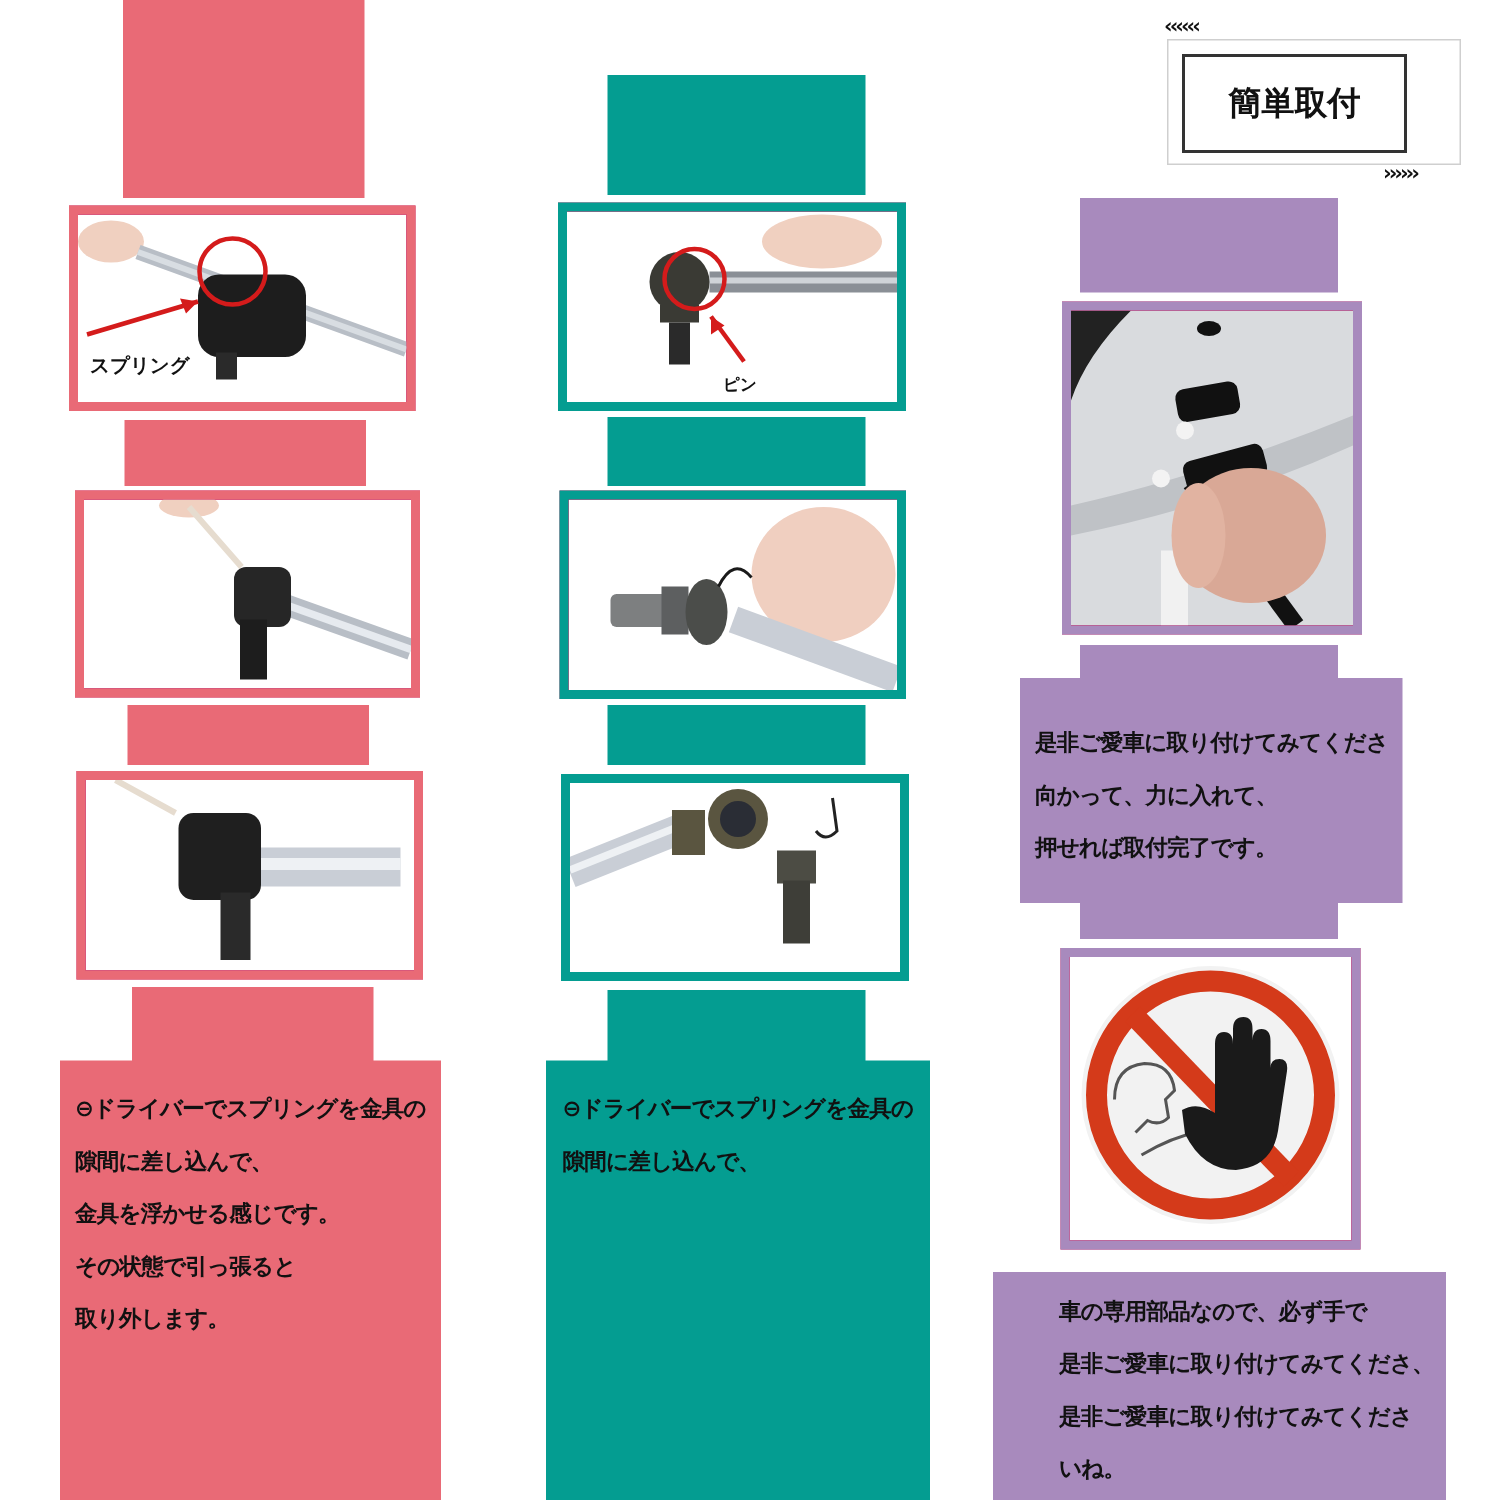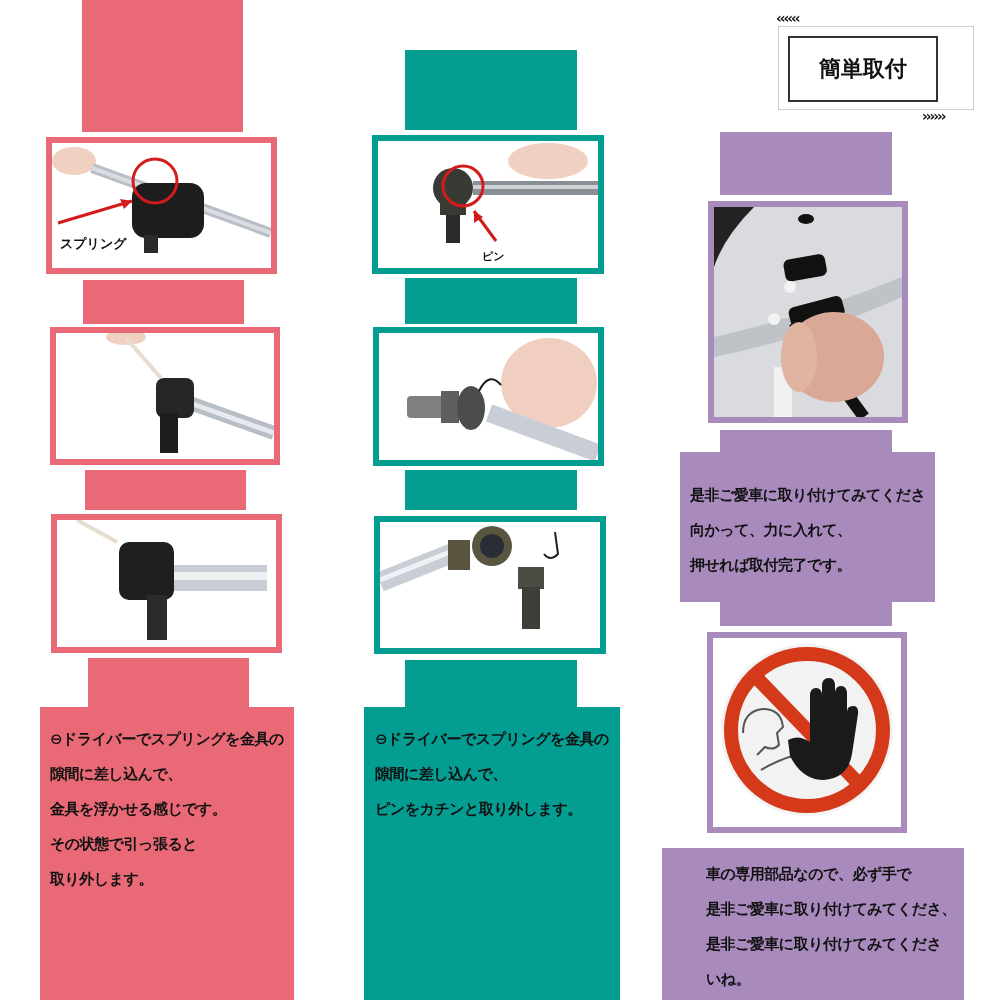--- a/index.html
+++ b/index.html
@@ -118,21 +118,20 @@
     <path d="M175 10 l3 22 q-8 8 -14 0" stroke="#222" stroke-width="2" fill="none"></path>
     <rect x="138" y="45" width="26" height="22" fill="#4c4c44"></rect>
     <rect x="142" y="65" width="18" height="42" fill="#3e3e38"></rect>
   </svg>
 </div>
 <div class="abs teal" style="left:405px;top:660px;width:172px;height:50px;"></div>
 <div class="abs teal" style="left:364px;top:707px;width:256px;height:293px;"></div>
 <div class="textblock" style="left:375px;top:722px;width:240px;">
   <div>⊖ドライバーでスプリングを金具の</div>
   <div>隙間に差し込んで、</div>
-  <div>ピンをカチンと取り外します。</div>
 </div>
 
 <div class="abs purple" style="left:720px;top:132px;width:172px;height:63px;"></div>
 <div class="frame purpleb" style="left:708px;top:201px;width:200px;height:222px;">
   <svg width="188" height="210" viewBox="0 0 188 210">
     <rect width="188" height="210" fill="#d9dbde"></rect>
     <path d="M0 0 L40 0 Q10 30 0 60 Z" fill="#222"></path>
     <path d="M0 130 Q90 110 188 70 L188 90 Q100 130 0 150 Z" fill="#bfc2c6"></path>
     <rect x="60" y="160" width="18" height="50" fill="#f1f1f1"></rect>
     <ellipse cx="92" cy="12" rx="8" ry="5" fill="#111"></ellipse>

